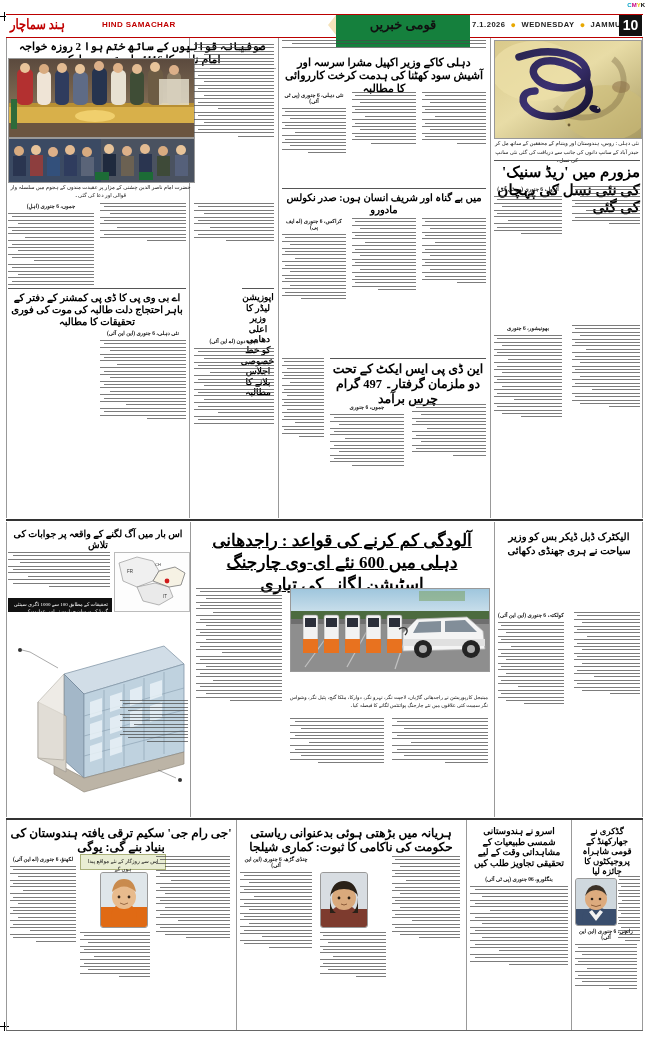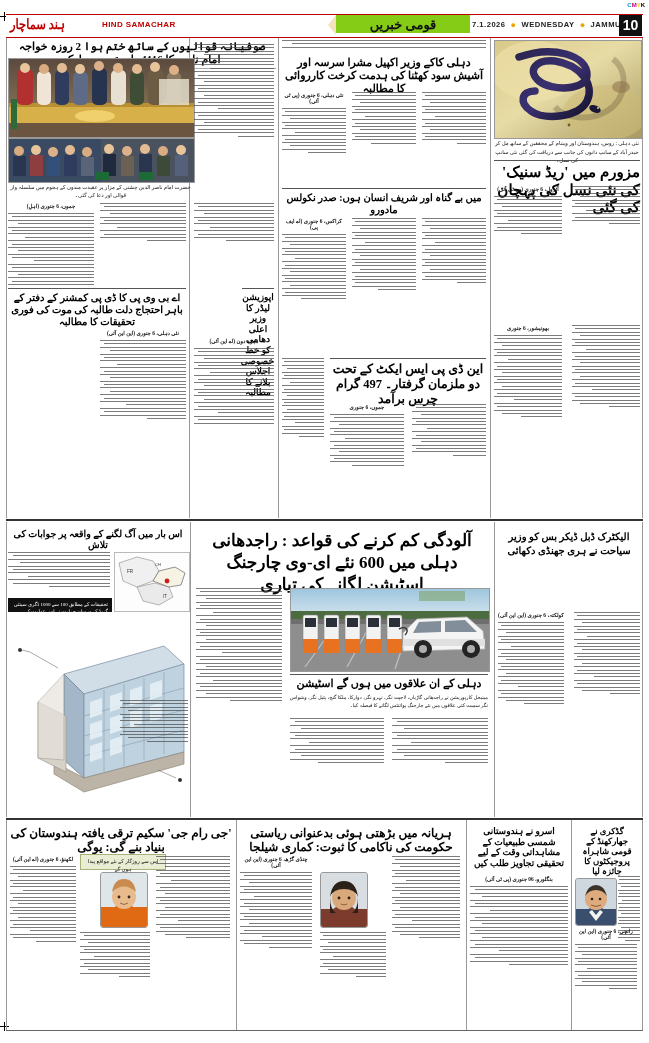--- a/index.html
+++ b/index.html
@@ -18,39 +18,39 @@
 
   .cmyk{position:absolute;right:4px;top:2px;font-size:6px;letter-spacing:0px;font-family:"Liberation Sans",sans-serif;font-weight:bold;}
   .cmyk i{font-style:normal;}
   .cm-c{color:#00a0c6}.cm-m{color:#c6007e}.cm-y{color:#e8c400}.cm-k{color:#000}
 
   
   .masthead{position:absolute;left:6px;top:14px;width:637px;height:22px;border-top:1.4px solid #b00;border-bottom:1.4px solid #b00;background:#fff;}
   .mh-logo{position:absolute;left:4px;top:1px;font-family:"Liberation Serif",serif;font-size:14px;font-weight:bold;color:#c00000;
     transform:scaleX(0.82);transform-origin:left center;letter-spacing:-0.5px;direction:rtl;}
   .mh-eng{position:absolute;left:96px;top:5px;font-family:"Liberation Sans",sans-serif;font-size:8px;font-weight:bold;color:#c00000;letter-spacing:0.4px;}
-  .mh-ribbon{position:absolute;left:330px;top:0px;width:134px;height:18px;background:#84cc16;}
+  .mh-ribbon{position:absolute;left:330px;top:0px;width:134px;height:32px;background:#15803d;}
   .mh-ribbon:after{content:"";position:absolute;left:-8px;top:0;border-top:10.5px solid transparent;border-bottom:10.5px solid transparent;border-right:8px solid #f5e3bb;}
   .mh-ribbon-txt{position:absolute;left:0;top:2px;width:134px;text-align:center;font-size:13px;font-weight:bold;direction:rtl;font-family:"Liberation Serif",serif;}
   .mh-meta{position:absolute;left:466px;top:5px;font-family:"Liberation Sans",sans-serif;font-size:7.6px;font-weight:bold;letter-spacing:0.5px;color:#222;}
   .mh-meta .dot{color:#e8a800;font-size:9px;vertical-align:middle;margin:0 5px;}
   .mh-page{position:absolute;right:1px;top:0px;width:23px;height:21px;background:#111;color:#fff;font-family:"Liberation Sans",sans-serif;
     font-size:14px;font-weight:bold;text-align:center;line-height:21px;}
 
   
   .colrule{position:absolute;width:1px;background:#999;}
   .rowrule{position:absolute;height:1px;background:#666;}
   .rowrule.thick{height:1.6px;background:#333;}
 
   
   .hl{direction:rtl;text-align:center;font-weight:bold;font-family:"Liberation Serif",serif;line-height:1.18;color:#000;}
   .hl.big{font-size:15px;}
   .hl.mid{font-size:12.5px;}
   .hl.sm{font-size:10.5px;}
-  .hl.xl{font-size:18px;}
+  .hl.xl{font-size:18px;text-decoration:underline;}
 
   
   .body{position:absolute;overflow:hidden;}
   .ln{height:1px;background:#4a4a4a;margin-bottom:2.4px;opacity:.72;}
   .ln.w95{width:95%}.ln.w88{width:88%}.ln.w100{width:100%}.ln.w80{width:80%}.ln.w70{width:70%}.ln.w60{width:60%}.ln.w45{width:45%}
   .body.rtl .ln{margin-left:auto;}
 
   
   .photo{position:absolute;overflow:hidden;border:0.6px solid #999;background:#ccc;}
   .cap{position:absolute;direction:rtl;text-align:center;font-size:5.4px;line-height:1.5;color:#111;}
@@ -799,23 +799,20 @@
         <circle cx="132" cy="60" r="9" fill="#232323"></circle>
           <circle cx="132" cy="60" r="4" fill="#aeaeae"></circle>
         <circle cx="180" cy="60" r="9" fill="#232323"></circle>
           <circle cx="180" cy="60" r="4" fill="#aeaeae"></circle>
       </g>
       <path d="M108 40 C116 36 118 42 114 46" stroke="#333" stroke-width="1.4" fill="none"></path>
       <rect x="128" y="2" width="46" height="10" fill="#7fa56d" opacity=".6"></rect>
     </svg>
   </div>
 
-  <div style="position:absolute;left:290px;top:674px;width:198px;border-top:0.8px solid #555;padding-top:2px;">
-    <div class="hl mid" style="font-size:11px;">دہلی کے ان علاقوں میں ہوں گے اسٹیشن</div>
-  </div>
   <div class="tinyrtl" style="position:absolute;left:290px;top:694px;width:198px;">مینیجل کارپوریشن نے راجدھانی گاڑیاں، لاجپت نگر، نہرو نگر، دوارکا، ملکا گنج، پٹیل نگر، وشواس نگر سمیت کئی علاقوں میں نئے چارجنگ پوائنٹس لگانے کا فیصلہ کیا۔</div>
 
   <div class="body rtl" style="left:196px;top:588px;width:86px;height:220px;">
     <div class="ln w100"></div>
       <div class="ln w95"></div>
       <div class="ln w100"></div>
       <div class="ln w88"></div>
       <div class="ln w100"></div>
     <div class="ln w95"></div>
       <div class="ln w100"></div>

